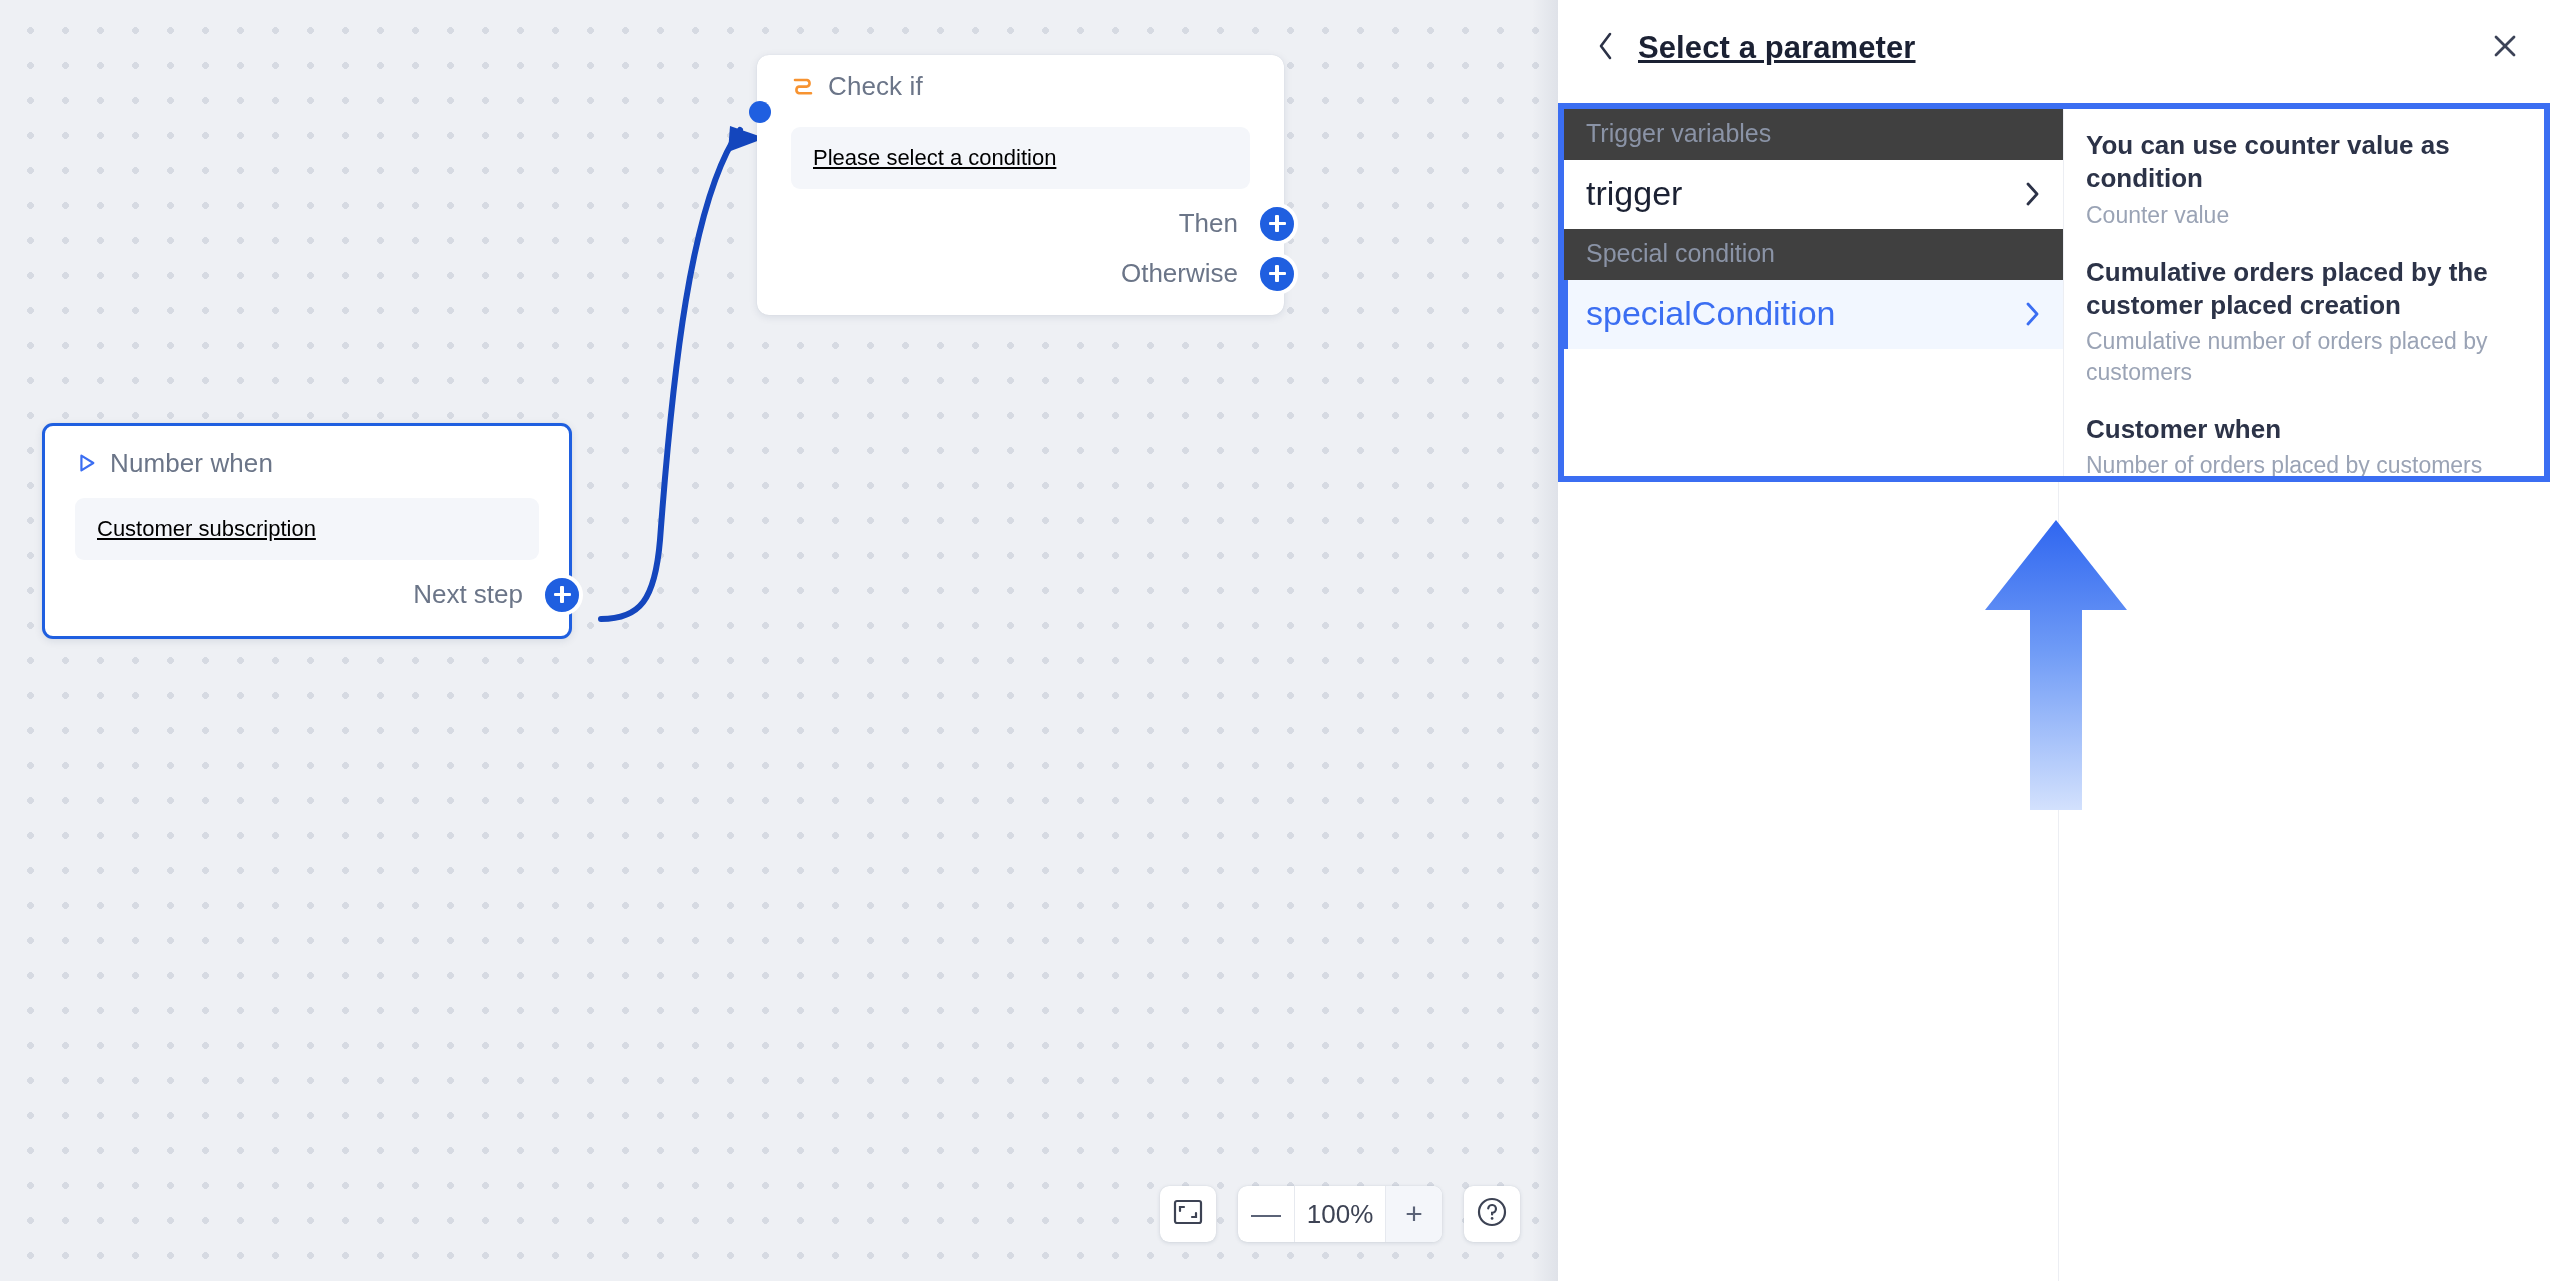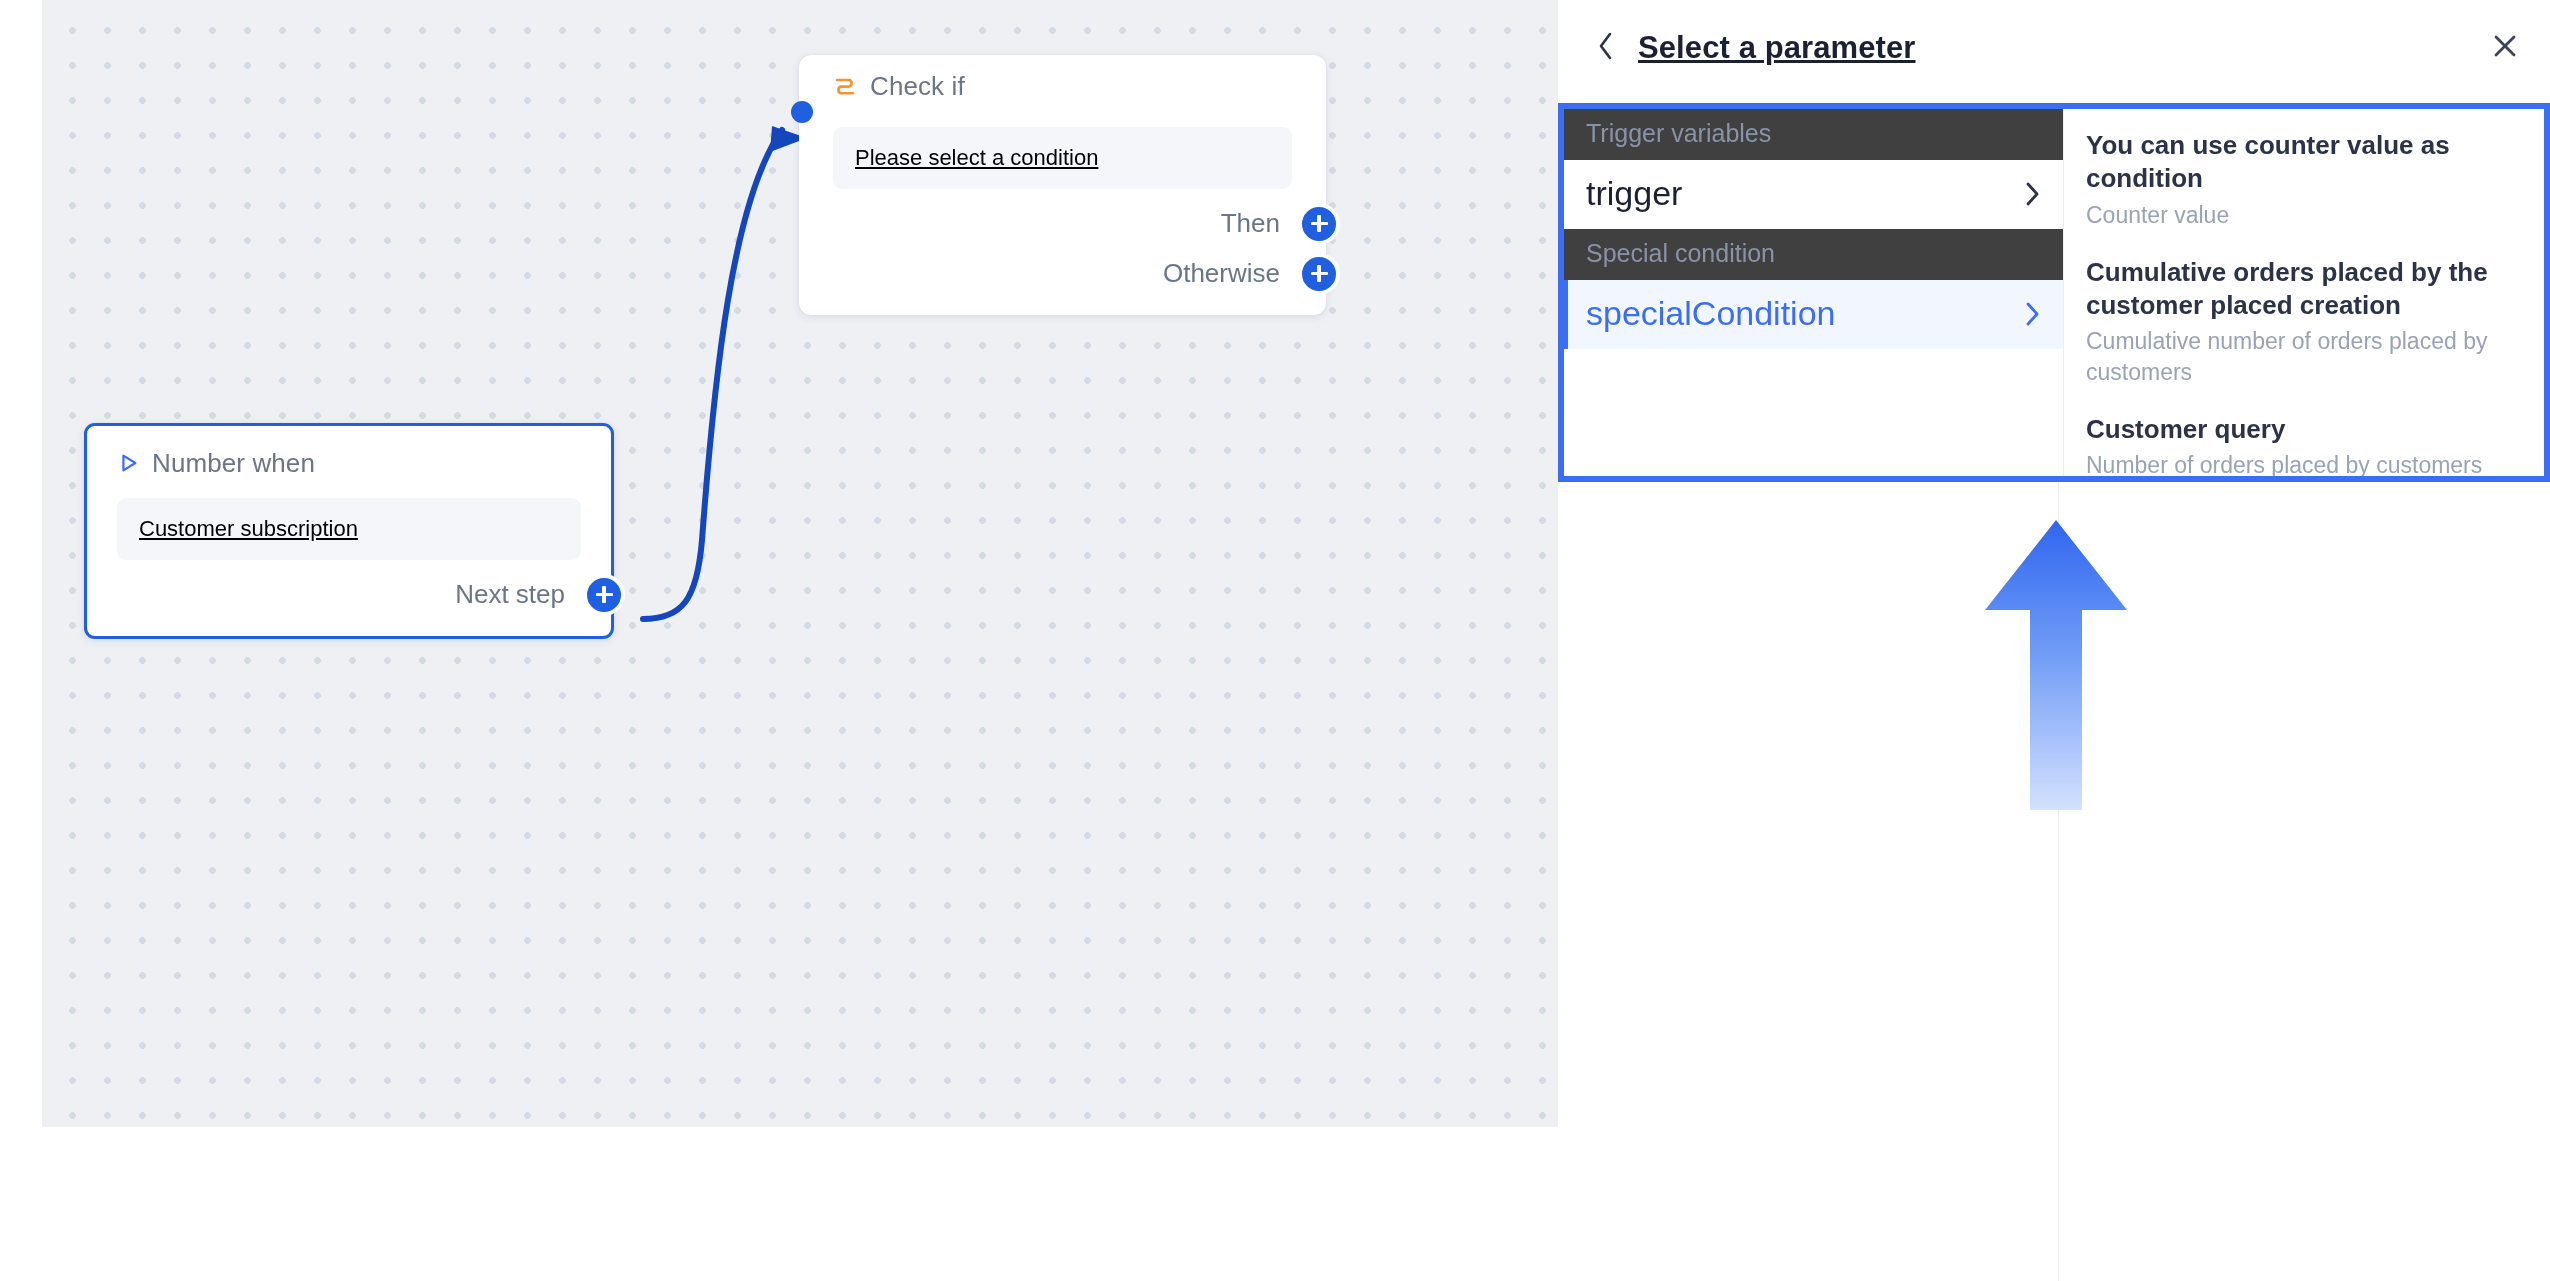--- a/index.html
+++ b/index.html
@@ -8,27 +8,26 @@
     width: 2550px; height: 1281px;
     overflow: hidden;
     font-family: "Liberation Sans", sans-serif;
     background: #ffffff;
   }
   #root { position: relative; width: 2550px; height: 1281px; }
 
   
   .canvas {
     position: absolute; left: 0; top: 0;
-    width: 1558px; height: 1127px;
+    width: 1558px; height: 1281px;
     background-color: #eef0f4;
     background-image: radial-gradient(circle, #d6dae2 3.2px, rgba(0,0,0,0) 3.4px);
     background-size: 35px 35px;
     background-position: 13px 13px;
     overflow: hidden;
-    margin-left: 42px;
   }
   .canvas-edge-shadow {
     position: absolute; right: 0; top: 0; width: 26px; height: 100%;
     background: linear-gradient(to right, rgba(24,40,80,0.0), rgba(24,40,80,0.07));
     pointer-events: none;
   }
 
   
   .connector { position: absolute; left: 0; top: 0; width: 1558px; height: 1281px; pointer-events: none; }
 
@@ -359,21 +358,21 @@
       <div class="dd-right">
         <div class="opt">
           <div class="opt-title">You can use counter value as condition</div>
           <div class="opt-desc">Counter value</div>
         </div>
         <div class="opt">
           <div class="opt-title">Cumulative orders placed by the customer placed creation</div>
           <div class="opt-desc">Cumulative number of orders placed by customers</div>
         </div>
         <div class="opt">
-          <div class="opt-title">Customer query</div>
+          <div class="opt-title">Customer when</div>
           <div class="opt-desc">Number of orders placed by customers</div>
         </div>
       </div>
     </div>
   </div>
 
   <svg class="anno-arrow" viewBox="0 0 220 320">
     <defs>
       <linearGradient id="arrowGrad" x1="0" y1="0" x2="0" y2="1">
         <stop offset="0%" stop-color="#2f66f0"></stop>

